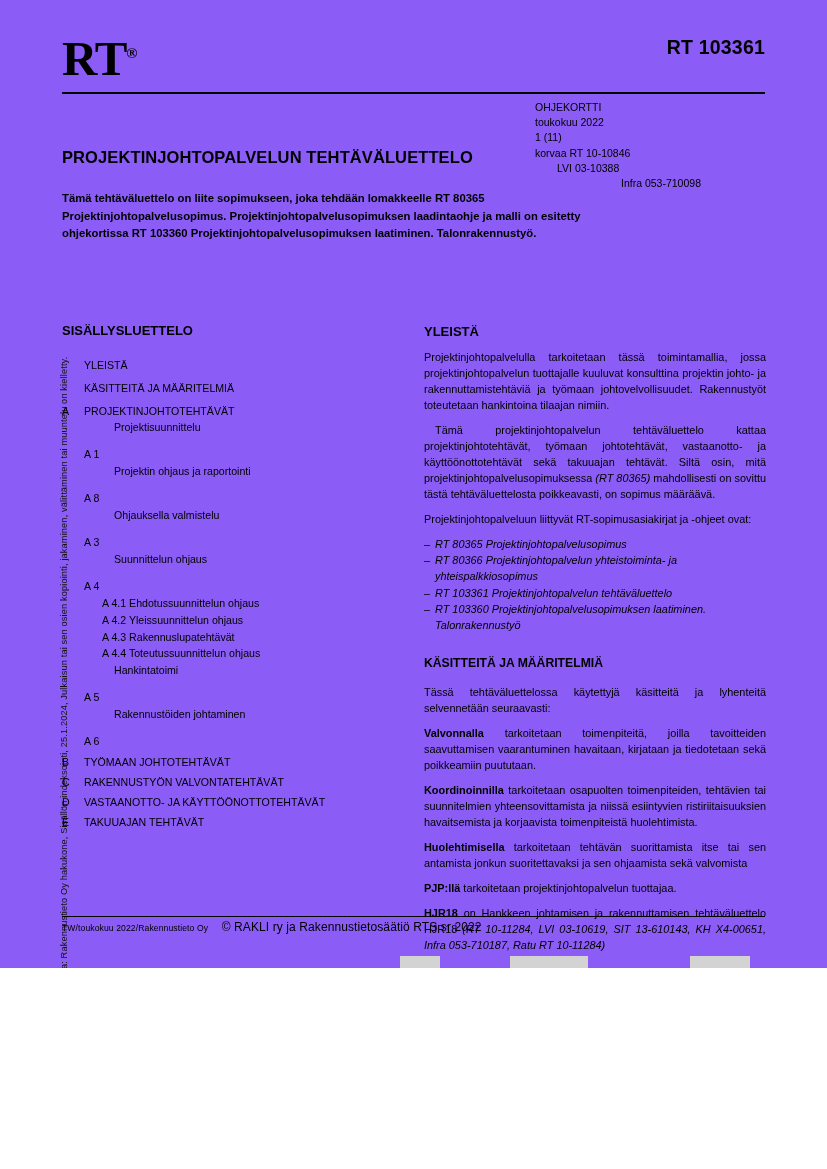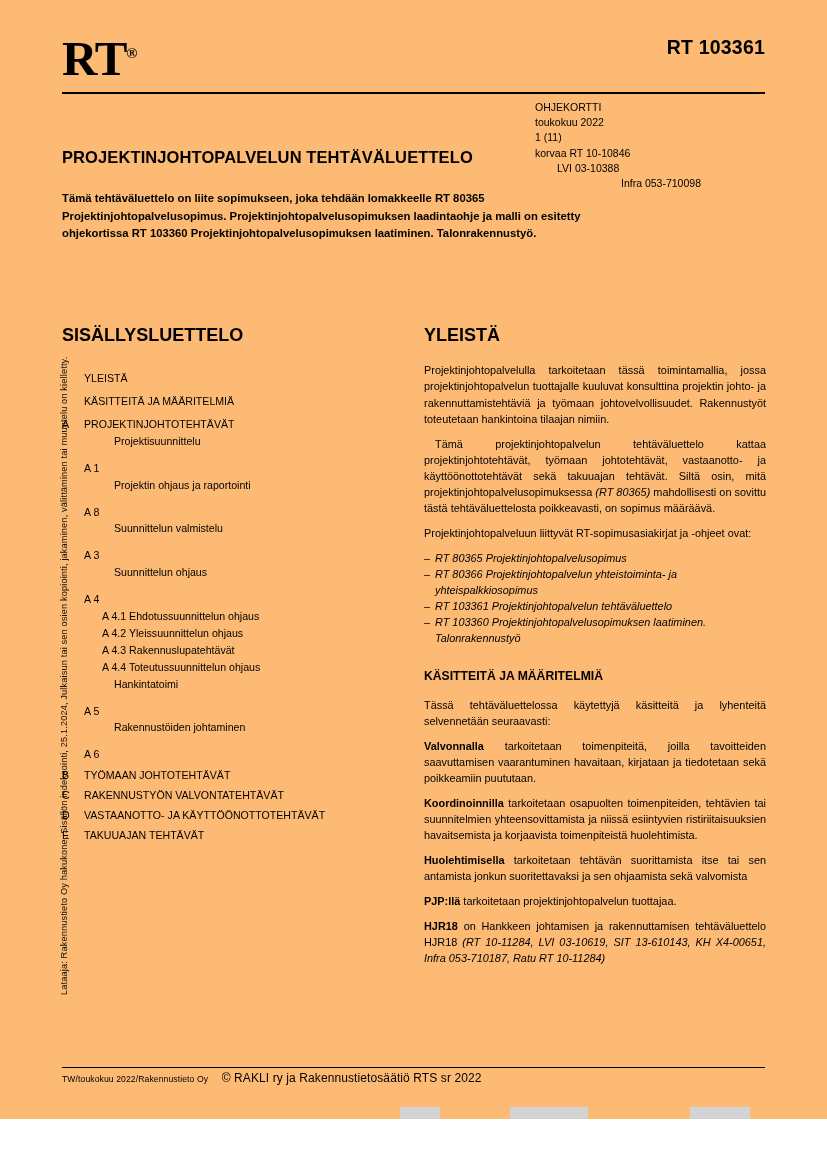--- a/index.html
+++ b/index.html
@@ -7,22 +7,22 @@
     padding: 0;
     background: #ffffff;
   }
   body {
     font-family: "Liberation Sans", sans-serif;
     color: #000000;
   }
   .page {
     position: relative;
     width: 827px;
-    height: 1119px;
-    background: #fdba74;
+    height: 968px;
+    background: #8b5cf6;
     overflow: hidden;
   }
   
   .sidenote {
     position: absolute;
     left: -286px;
     top: 640px;
     width: 700px;
     transform: rotate(-90deg);
     transform-origin: center center;
@@ -114,23 +114,23 @@
   }
   .col-right {
     position: absolute;
     left: 424px;
     top: 322px;
     width: 342px;
     font-size: 10.9px;
     line-height: 1.47;
   }
   .sec-head {
-    font-size: 18px;
-    font-weight: bold;
-    margin-bottom: 14px;
+    font-size: 13px;
+    font-weight: bold;
+    margin-bottom: 8px;
   }
   .sec-head2 {
     font-size: 12.2px;
     font-weight: bold;
     margin-top: 22px;
     margin-bottom: 11px;
   }
   .toc-line {
     display: flex;
     margin-bottom: 1.5px;
@@ -245,21 +245,21 @@
     <div class="toc-line t-ind2">
       <span class="toc-key k-w2">A 1</span>
       <span class="toc-txt">Projektisuunnittelu</span>
     </div>
     <div class="toc-line t-ind2">
       <span class="toc-key k-w2">A 8</span>
       <span class="toc-txt">Projektin ohjaus ja raportointi</span>
     </div>
     <div class="toc-line t-ind2">
       <span class="toc-key k-w2">A 3</span>
-      <span class="toc-txt">Suunnittelun valmistelu</span>
+      <span class="toc-txt">Ohjauksella valmistelu</span>
     </div>
     <div class="toc-line t-ind2">
       <span class="toc-key k-w2">A 4</span>
       <span class="toc-txt">Suunnittelun ohjaus</span>
     </div>
     <div class="toc-line t-ind3">
       <span class="toc-key k-w3"></span>
       <span class="toc-txt">A 4.1 Ehdotussuunnittelun ohjaus</span>
     </div>
     <div class="toc-line t-ind3">

